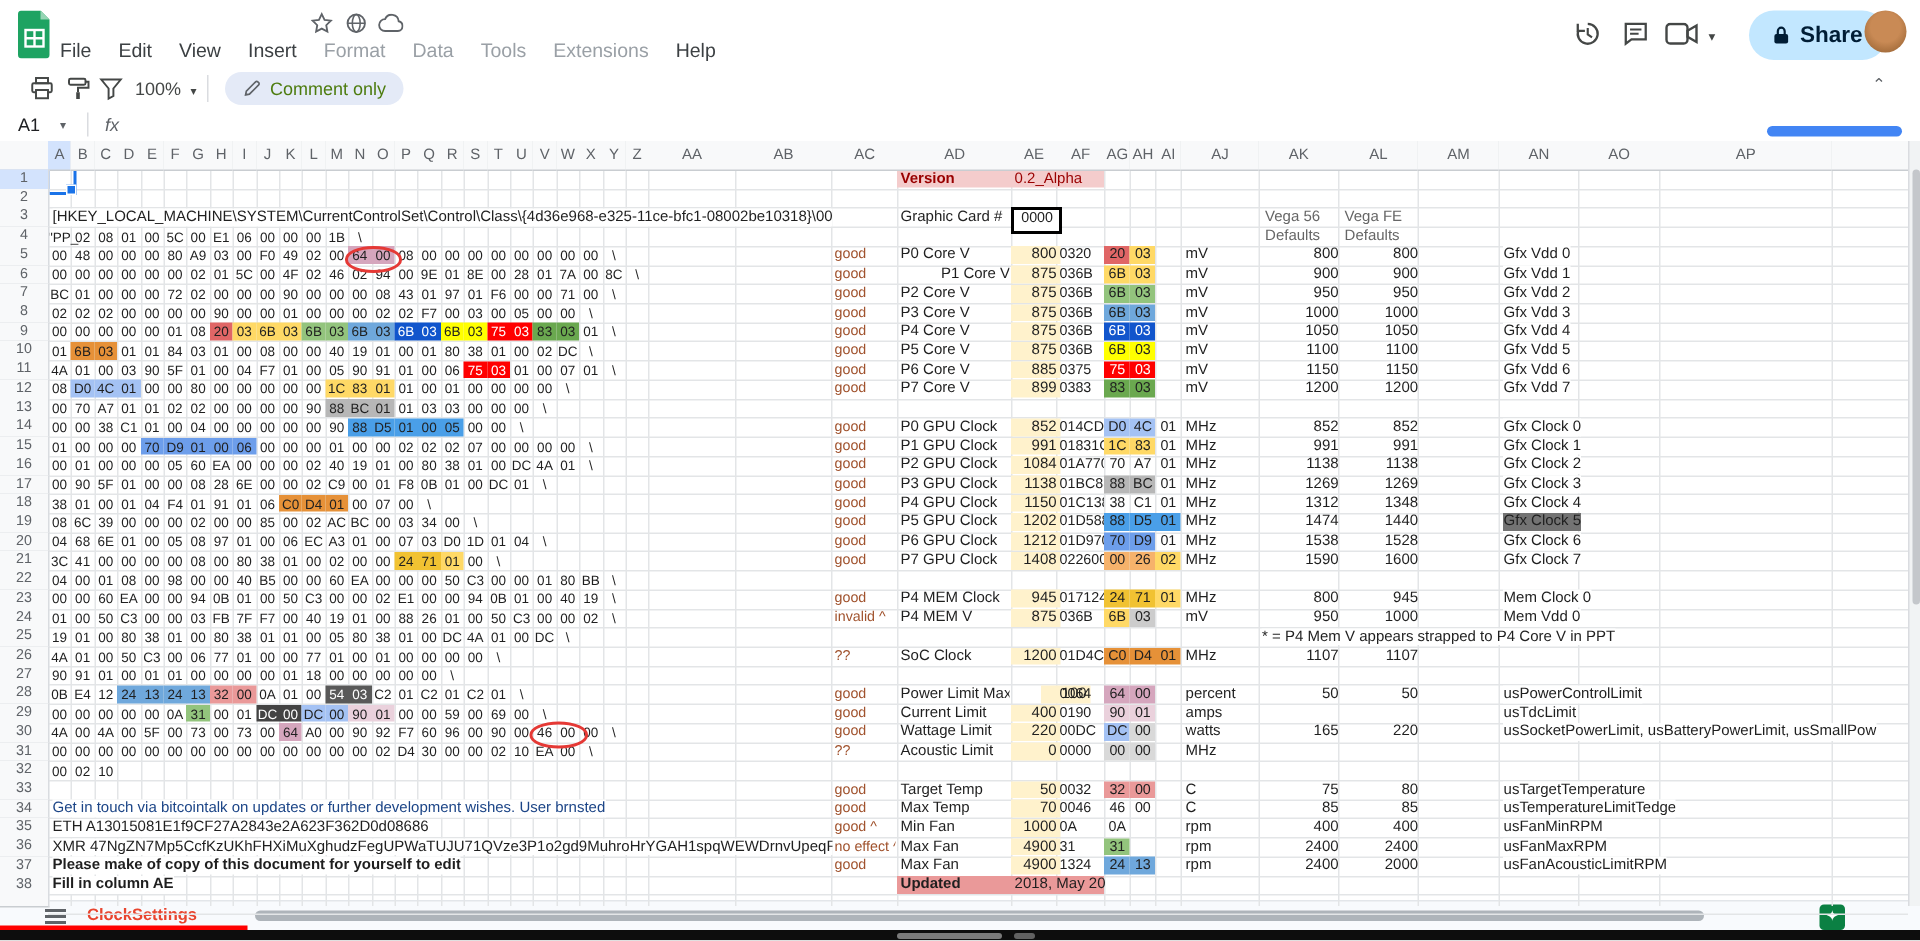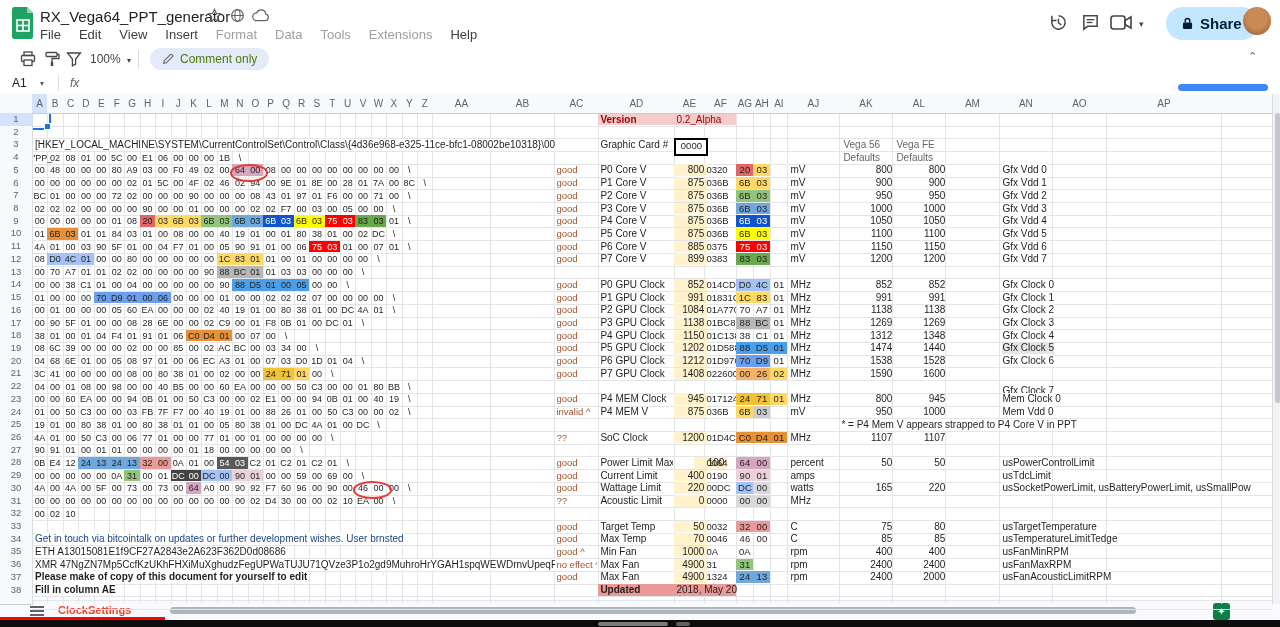--- a/index.html
+++ b/index.html
@@ -29,21 +29,20 @@
   <div class="bar titlebar">
     <div class="abs" style="left:11px;top:7px;">
       <svg width="24" height="32" viewBox="0 0 24 32">
         <path d="M3 0h13l6 6v23.5A2.5 2.5 0 0 1 19.5 32h-16A2.5 2.5 0 0 1 1 29.5V2.5A2.5 2.5 0 0 1 3 0z" fill="#1ea362"></path>
         <path d="M16 0l6 6h-6z" fill="#95d5b4"></path>
         <rect x="6" y="13" width="12" height="11" fill="none" stroke="#fff" stroke-width="1.6"></rect>
         <line x1="6" y1="18.5" x2="18" y2="18.5" stroke="#fff" stroke-width="1.6"></line>
         <line x1="12" y1="13" x2="12" y2="24" stroke="#fff" stroke-width="1.6"></line>
       </svg>
     </div>
-    <div class="abs" style="left:40px;top:8px;font-size:15px;color:#202124;white-space:nowrap;">RX_Vega64_PPT_generator</div>
     <div class="abs" style="left:207px;top:8px;">
       <svg width="15" height="15" viewBox="0 0 16 16">
           <path d="M8 1.5l2 4.1 4.5.6-3.3 3.2.8 4.5L8 11.8l-4 2.1.8-4.5L1.5 6.2l4.5-.6z" fill="none" stroke="#5f6368" stroke-width="1.3"></path>
         </svg>
     </div>
     <div class="abs" style="left:230px;top:8px;">
       <svg width="15" height="15" viewBox="0 0 16 16">
           <circle cx="8" cy="8" r="6.2" fill="none" stroke="#5f6368" stroke-width="1.3"></circle>
           <ellipse cx="8" cy="8" rx="2.8" ry="6.2" fill="none" stroke="#5f6368" stroke-width="1.1"></ellipse>
           <line x1="1.8" y1="8" x2="14.2" y2="8" stroke="#5f6368" stroke-width="1.1"></line>
@@ -952,21 +951,21 @@
       <div class="cell" style="left: 600.4px; top: 164.38px; width: 73px; height: 11.72px; font-size: 10px; text-align: left; white-space: nowrap; overflow: hidden;">P0 Core V</div>
       <div class="cell" style="left: 674.4px; top: 164.38px; width: 30px; height: 11.72px; font-size: 10px; text-align: right; padding-right: 3px; background: rgb(255, 242, 204);">800</div>
       <div class="cell" style="left: 706.4px; top: 164.38px; width: 30px; height: 11.72px; font-size: 9.5px; text-align: left; overflow: hidden;">0320</div>
       <div class="cell" style="left: 736.4px; top: 164.38px; width: 17px; height: 11.72px; font-size: 9.5px; text-align: center; background: rgb(224, 102, 102);">20</div>
       <div class="cell" style="left: 753.4px; top: 164.38px; width: 17px; height: 11.72px; font-size: 9.5px; text-align: center; background: rgb(255, 217, 102);">03</div>
       <div class="cell" style="left: 790.4px; top: 164.38px; width: 49px; height: 11.72px; font-size: 10px; text-align: left;">mV</div>
       <div class="cell" style="left: 839.4px; top: 164.38px; width: 49px; height: 11.72px; font-size: 10px; text-align: right; padding-left: 4px; color: rgb(31, 31, 31);">800</div>
       <div class="cell" style="left: 892.4px; top: 164.38px; width: 49px; height: 11.72px; font-size: 10px; text-align: right; padding-left: 4px; color: rgb(31, 31, 31);">800</div>
       <div class="cell" style="left: 1002.4px; top: 164.38px; height: 11.72px; font-size: 10px; white-space: nowrap; background: rgb(255, 255, 255); max-width: 268.6px; overflow: hidden; text-align: left;">Gfx Vdd 0</div>
       <div class="cell" style="left: 556.4px; top: 177.1px; width: 41px; height: 11.72px; font-size: 9.5px; text-align: left; white-space: nowrap; overflow: hidden; color: rgb(160, 82, 45);">good</div>
-      <div class="cell" style="left: 600.4px; top: 177.1px; width: 73px; height: 11.72px; font-size: 10px; text-align: left; white-space: nowrap; overflow: hidden;">P1 Core V</div>
+      <div class="cell" style="left: 600.4px; top: 177.1px; width: 73px; height: 11.72px; font-size: 10px; text-align: right; white-space: nowrap; overflow: hidden;">P1 Core V</div>
       <div class="cell" style="left: 674.4px; top: 177.1px; width: 30px; height: 11.72px; font-size: 10px; text-align: right; padding-right: 3px; background: rgb(255, 242, 204);">875</div>
       <div class="cell" style="left: 706.4px; top: 177.1px; width: 30px; height: 11.72px; font-size: 9.5px; text-align: left; overflow: hidden;">036B</div>
       <div class="cell" style="left: 736.4px; top: 177.1px; width: 17px; height: 11.72px; font-size: 9.5px; text-align: center; background: rgb(255, 217, 102);">6B</div>
       <div class="cell" style="left: 753.4px; top: 177.1px; width: 17px; height: 11.72px; font-size: 9.5px; text-align: center; background: rgb(255, 217, 102);">03</div>
       <div class="cell" style="left: 790.4px; top: 177.1px; width: 49px; height: 11.72px; font-size: 10px; text-align: left;">mV</div>
       <div class="cell" style="left: 839.4px; top: 177.1px; width: 49px; height: 11.72px; font-size: 10px; text-align: right; padding-left: 4px; color: rgb(31, 31, 31);">900</div>
       <div class="cell" style="left: 892.4px; top: 177.1px; width: 49px; height: 11.72px; font-size: 10px; text-align: right; padding-left: 4px; color: rgb(31, 31, 31);">900</div>
       <div class="cell" style="left: 1002.4px; top: 177.1px; height: 11.72px; font-size: 10px; white-space: nowrap; background: rgb(255, 255, 255); max-width: 268.6px; overflow: hidden; text-align: left;">Gfx Vdd 1</div>
       <div class="cell" style="left: 556.4px; top: 189.82px; width: 41px; height: 11.72px; font-size: 9.5px; text-align: left; white-space: nowrap; overflow: hidden; color: rgb(160, 82, 45);">good</div>
       <div class="cell" style="left: 600.4px; top: 189.82px; width: 73px; height: 11.72px; font-size: 10px; text-align: left; white-space: nowrap; overflow: hidden;">P2 Core V</div>
@@ -1086,21 +1085,21 @@
       <div class="cell" style="left: 556.4px; top: 342.46px; width: 41px; height: 11.72px; font-size: 9.5px; text-align: left; white-space: nowrap; overflow: hidden; color: rgb(160, 82, 45);">good</div>
       <div class="cell" style="left: 600.4px; top: 342.46px; width: 73px; height: 11.72px; font-size: 10px; text-align: left; white-space: nowrap; overflow: hidden;">P5 GPU Clock</div>
       <div class="cell" style="left: 674.4px; top: 342.46px; width: 30px; height: 11.72px; font-size: 10px; text-align: right; padding-right: 3px; background: rgb(255, 242, 204);">1202</div>
       <div class="cell" style="left: 706.4px; top: 342.46px; width: 30px; height: 11.72px; font-size: 9.5px; text-align: left; overflow: hidden;">01D588</div>
       <div class="cell" style="left: 736.4px; top: 342.46px; width: 17px; height: 11.72px; font-size: 9.5px; text-align: center; background: rgb(74, 159, 232);">88</div>
       <div class="cell" style="left: 753.4px; top: 342.46px; width: 17px; height: 11.72px; font-size: 9.5px; text-align: center; background: rgb(74, 159, 232);">D5</div>
       <div class="cell" style="left: 770.4px; top: 342.46px; width: 17px; height: 11.72px; font-size: 9.5px; text-align: center; background: rgb(74, 159, 232);">01</div>
       <div class="cell" style="left: 790.4px; top: 342.46px; width: 49px; height: 11.72px; font-size: 10px; text-align: left;">MHz</div>
       <div class="cell" style="left: 839.4px; top: 342.46px; width: 49px; height: 11.72px; font-size: 10px; text-align: right; padding-left: 4px; color: rgb(31, 31, 31);">1474</div>
       <div class="cell" style="left: 892.4px; top: 342.46px; width: 49px; height: 11.72px; font-size: 10px; text-align: right; padding-left: 4px; color: rgb(31, 31, 31);">1440</div>
-      <div class="cell" style="left: 1002.4px; top: 342.46px; height: 11.72px; font-size: 10px; white-space: nowrap; background: #e5e5e5; max-width: 268.6px; overflow: hidden; text-align: left;">Gfx Clock 5</div>
+      <div class="cell" style="left: 1002.4px; top: 342.46px; height: 11.72px; font-size: 10px; white-space: nowrap; background: #737373; max-width: 268.6px; overflow: hidden; text-align: left;">Gfx Clock 5</div>
       <div class="cell" style="left: 556.4px; top: 355.18px; width: 41px; height: 11.72px; font-size: 9.5px; text-align: left; white-space: nowrap; overflow: hidden; color: rgb(160, 82, 45);">good</div>
       <div class="cell" style="left: 600.4px; top: 355.18px; width: 73px; height: 11.72px; font-size: 10px; text-align: left; white-space: nowrap; overflow: hidden;">P6 GPU Clock</div>
       <div class="cell" style="left: 674.4px; top: 355.18px; width: 30px; height: 11.72px; font-size: 10px; text-align: right; padding-right: 3px; background: rgb(255, 242, 204);">1212</div>
       <div class="cell" style="left: 706.4px; top: 355.18px; width: 30px; height: 11.72px; font-size: 9.5px; text-align: left; overflow: hidden;">01D970</div>
       <div class="cell" style="left: 736.4px; top: 355.18px; width: 17px; height: 11.72px; font-size: 9.5px; text-align: center; background: rgb(109, 158, 235);">70</div>
       <div class="cell" style="left: 753.4px; top: 355.18px; width: 17px; height: 11.72px; font-size: 9.5px; text-align: center; background: rgb(109, 158, 235);">D9</div>
       <div class="cell" style="left: 770.4px; top: 355.18px; width: 17px; height: 11.72px; font-size: 9.5px; text-align: center;">01</div>
       <div class="cell" style="left: 790.4px; top: 355.18px; width: 49px; height: 11.72px; font-size: 10px; text-align: left;">MHz</div>
       <div class="cell" style="left: 839.4px; top: 355.18px; width: 49px; height: 11.72px; font-size: 10px; text-align: right; padding-left: 4px; color: rgb(31, 31, 31);">1538</div>
       <div class="cell" style="left: 892.4px; top: 355.18px; width: 49px; height: 11.72px; font-size: 10px; text-align: right; padding-left: 4px; color: rgb(31, 31, 31);">1528</div>
@@ -1108,21 +1107,21 @@
       <div class="cell" style="left: 556.4px; top: 367.9px; width: 41px; height: 11.72px; font-size: 9.5px; text-align: left; white-space: nowrap; overflow: hidden; color: rgb(160, 82, 45);">good</div>
       <div class="cell" style="left: 600.4px; top: 367.9px; width: 73px; height: 11.72px; font-size: 10px; text-align: left; white-space: nowrap; overflow: hidden;">P7 GPU Clock</div>
       <div class="cell" style="left: 674.4px; top: 367.9px; width: 30px; height: 11.72px; font-size: 10px; text-align: right; padding-right: 3px; background: rgb(255, 242, 204);">1408</div>
       <div class="cell" style="left: 706.4px; top: 367.9px; width: 30px; height: 11.72px; font-size: 9.5px; text-align: left; overflow: hidden;">022600</div>
       <div class="cell" style="left: 736.4px; top: 367.9px; width: 17px; height: 11.72px; font-size: 9.5px; text-align: center; background: rgb(246, 178, 107);">00</div>
       <div class="cell" style="left: 753.4px; top: 367.9px; width: 17px; height: 11.72px; font-size: 9.5px; text-align: center; background: rgb(246, 178, 107);">26</div>
       <div class="cell" style="left: 770.4px; top: 367.9px; width: 17px; height: 11.72px; font-size: 9.5px; text-align: center; background: rgb(255, 217, 102);">02</div>
       <div class="cell" style="left: 790.4px; top: 367.9px; width: 49px; height: 11.72px; font-size: 10px; text-align: left;">MHz</div>
       <div class="cell" style="left: 839.4px; top: 367.9px; width: 49px; height: 11.72px; font-size: 10px; text-align: right; padding-left: 4px; color: rgb(31, 31, 31);">1590</div>
       <div class="cell" style="left: 892.4px; top: 367.9px; width: 49px; height: 11.72px; font-size: 10px; text-align: right; padding-left: 4px; color: rgb(31, 31, 31);">1600</div>
-      <div class="cell" style="left: 1002.4px; top: 367.9px; height: 11.72px; font-size: 10px; white-space: nowrap; background: rgb(255, 255, 255); max-width: 268.6px; overflow: hidden; text-align: left; margin-top: 17px;">Gfx Clock 7</div>
+      <div class="cell" style="left: 1002.4px; top: 367.9px; height: 11.72px; font-size: 10px; white-space: nowrap; background: rgb(255, 255, 255); max-width: 268.6px; overflow: hidden; text-align: left;">Gfx Clock 7</div>
       <div class="cell" style="left: 556.4px; top: 393.34px; width: 41px; height: 11.72px; font-size: 9.5px; text-align: left; white-space: nowrap; overflow: hidden; color: rgb(160, 82, 45);">good</div>
       <div class="cell" style="left: 600.4px; top: 393.34px; width: 73px; height: 11.72px; font-size: 10px; text-align: left; white-space: nowrap; overflow: hidden;">P4 MEM Clock</div>
       <div class="cell" style="left: 674.4px; top: 393.34px; width: 30px; height: 11.72px; font-size: 10px; text-align: right; padding-right: 3px; background: rgb(255, 242, 204);">945</div>
       <div class="cell" style="left: 706.4px; top: 393.34px; width: 30px; height: 11.72px; font-size: 9.5px; text-align: left; overflow: hidden;">017124</div>
       <div class="cell" style="left: 736.4px; top: 393.34px; width: 17px; height: 11.72px; font-size: 9.5px; text-align: center; background: rgb(241, 194, 50);">24</div>
       <div class="cell" style="left: 753.4px; top: 393.34px; width: 17px; height: 11.72px; font-size: 9.5px; text-align: center; background: rgb(241, 194, 50);">71</div>
       <div class="cell" style="left: 770.4px; top: 393.34px; width: 17px; height: 11.72px; font-size: 9.5px; text-align: center; background: rgb(255, 217, 102);">01</div>
       <div class="cell" style="left: 790.4px; top: 393.34px; width: 49px; height: 11.72px; font-size: 10px; text-align: left;">MHz</div>
       <div class="cell" style="left: 839.4px; top: 393.34px; width: 49px; height: 11.72px; font-size: 10px; text-align: right; padding-left: 4px; color: rgb(31, 31, 31);">800</div>
       <div class="cell" style="left: 892.4px; top: 393.34px; width: 49px; height: 11.72px; font-size: 10px; text-align: right; padding-left: 4px; color: rgb(31, 31, 31);">945</div>

